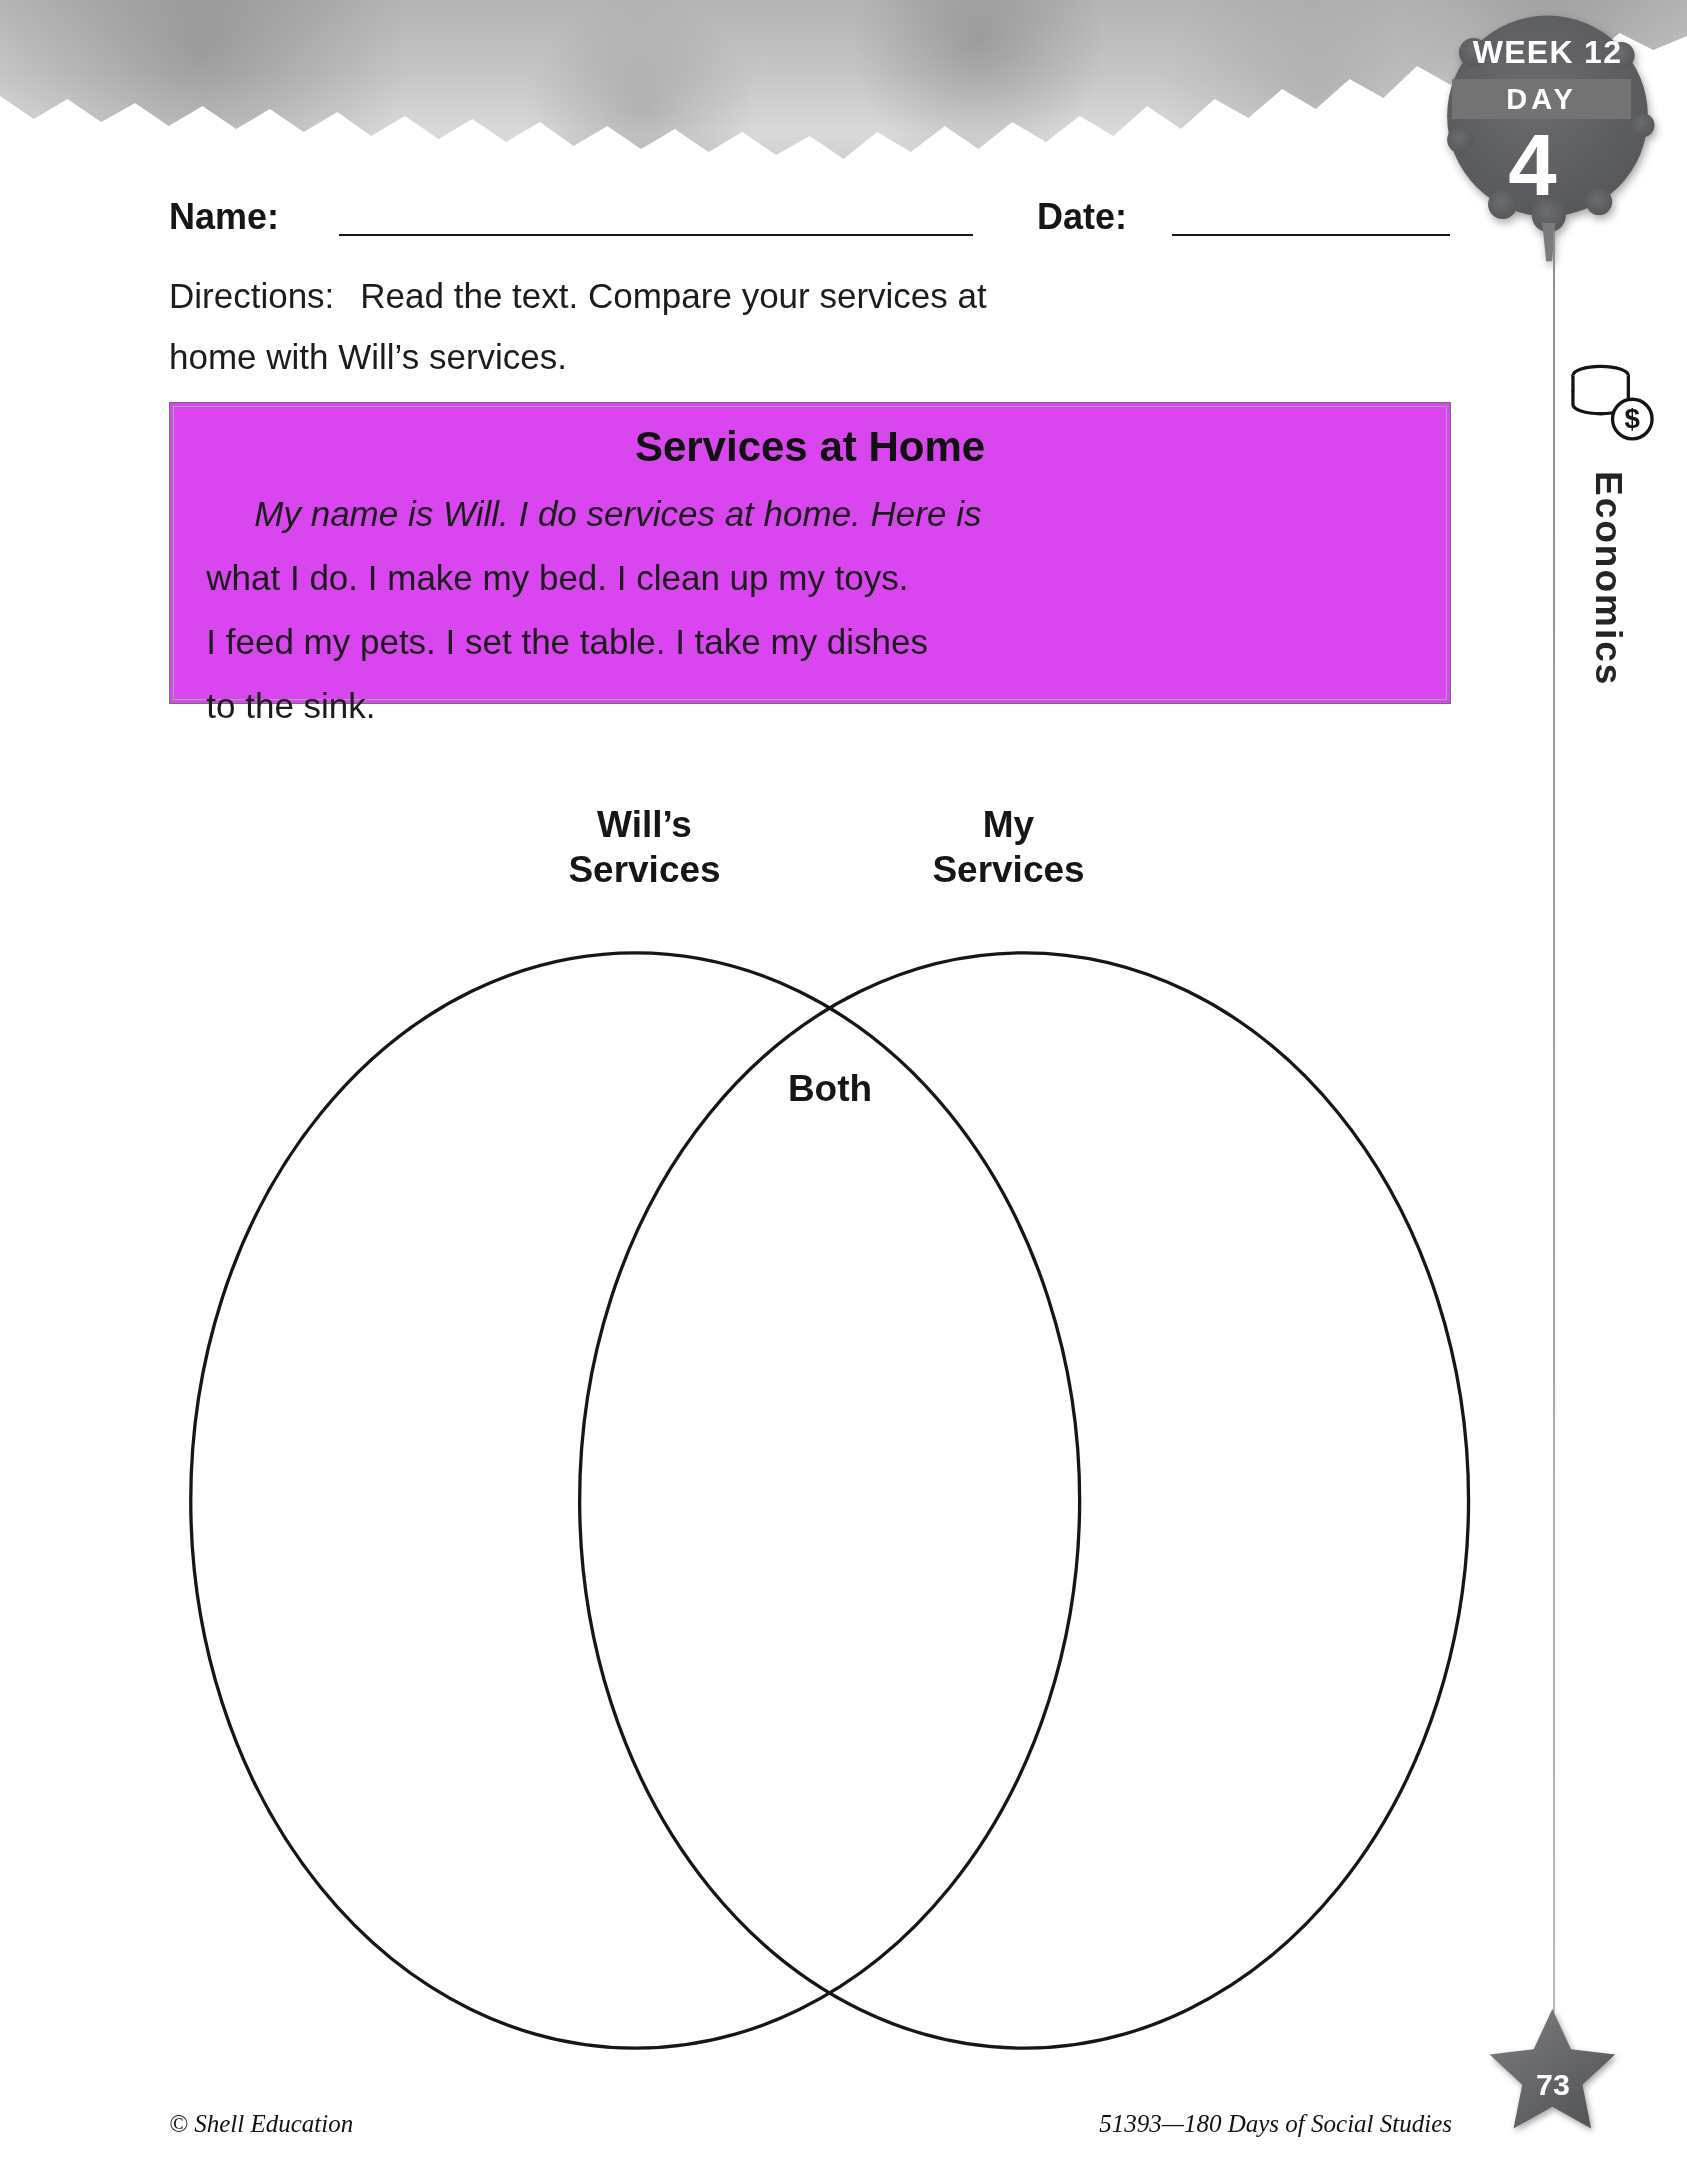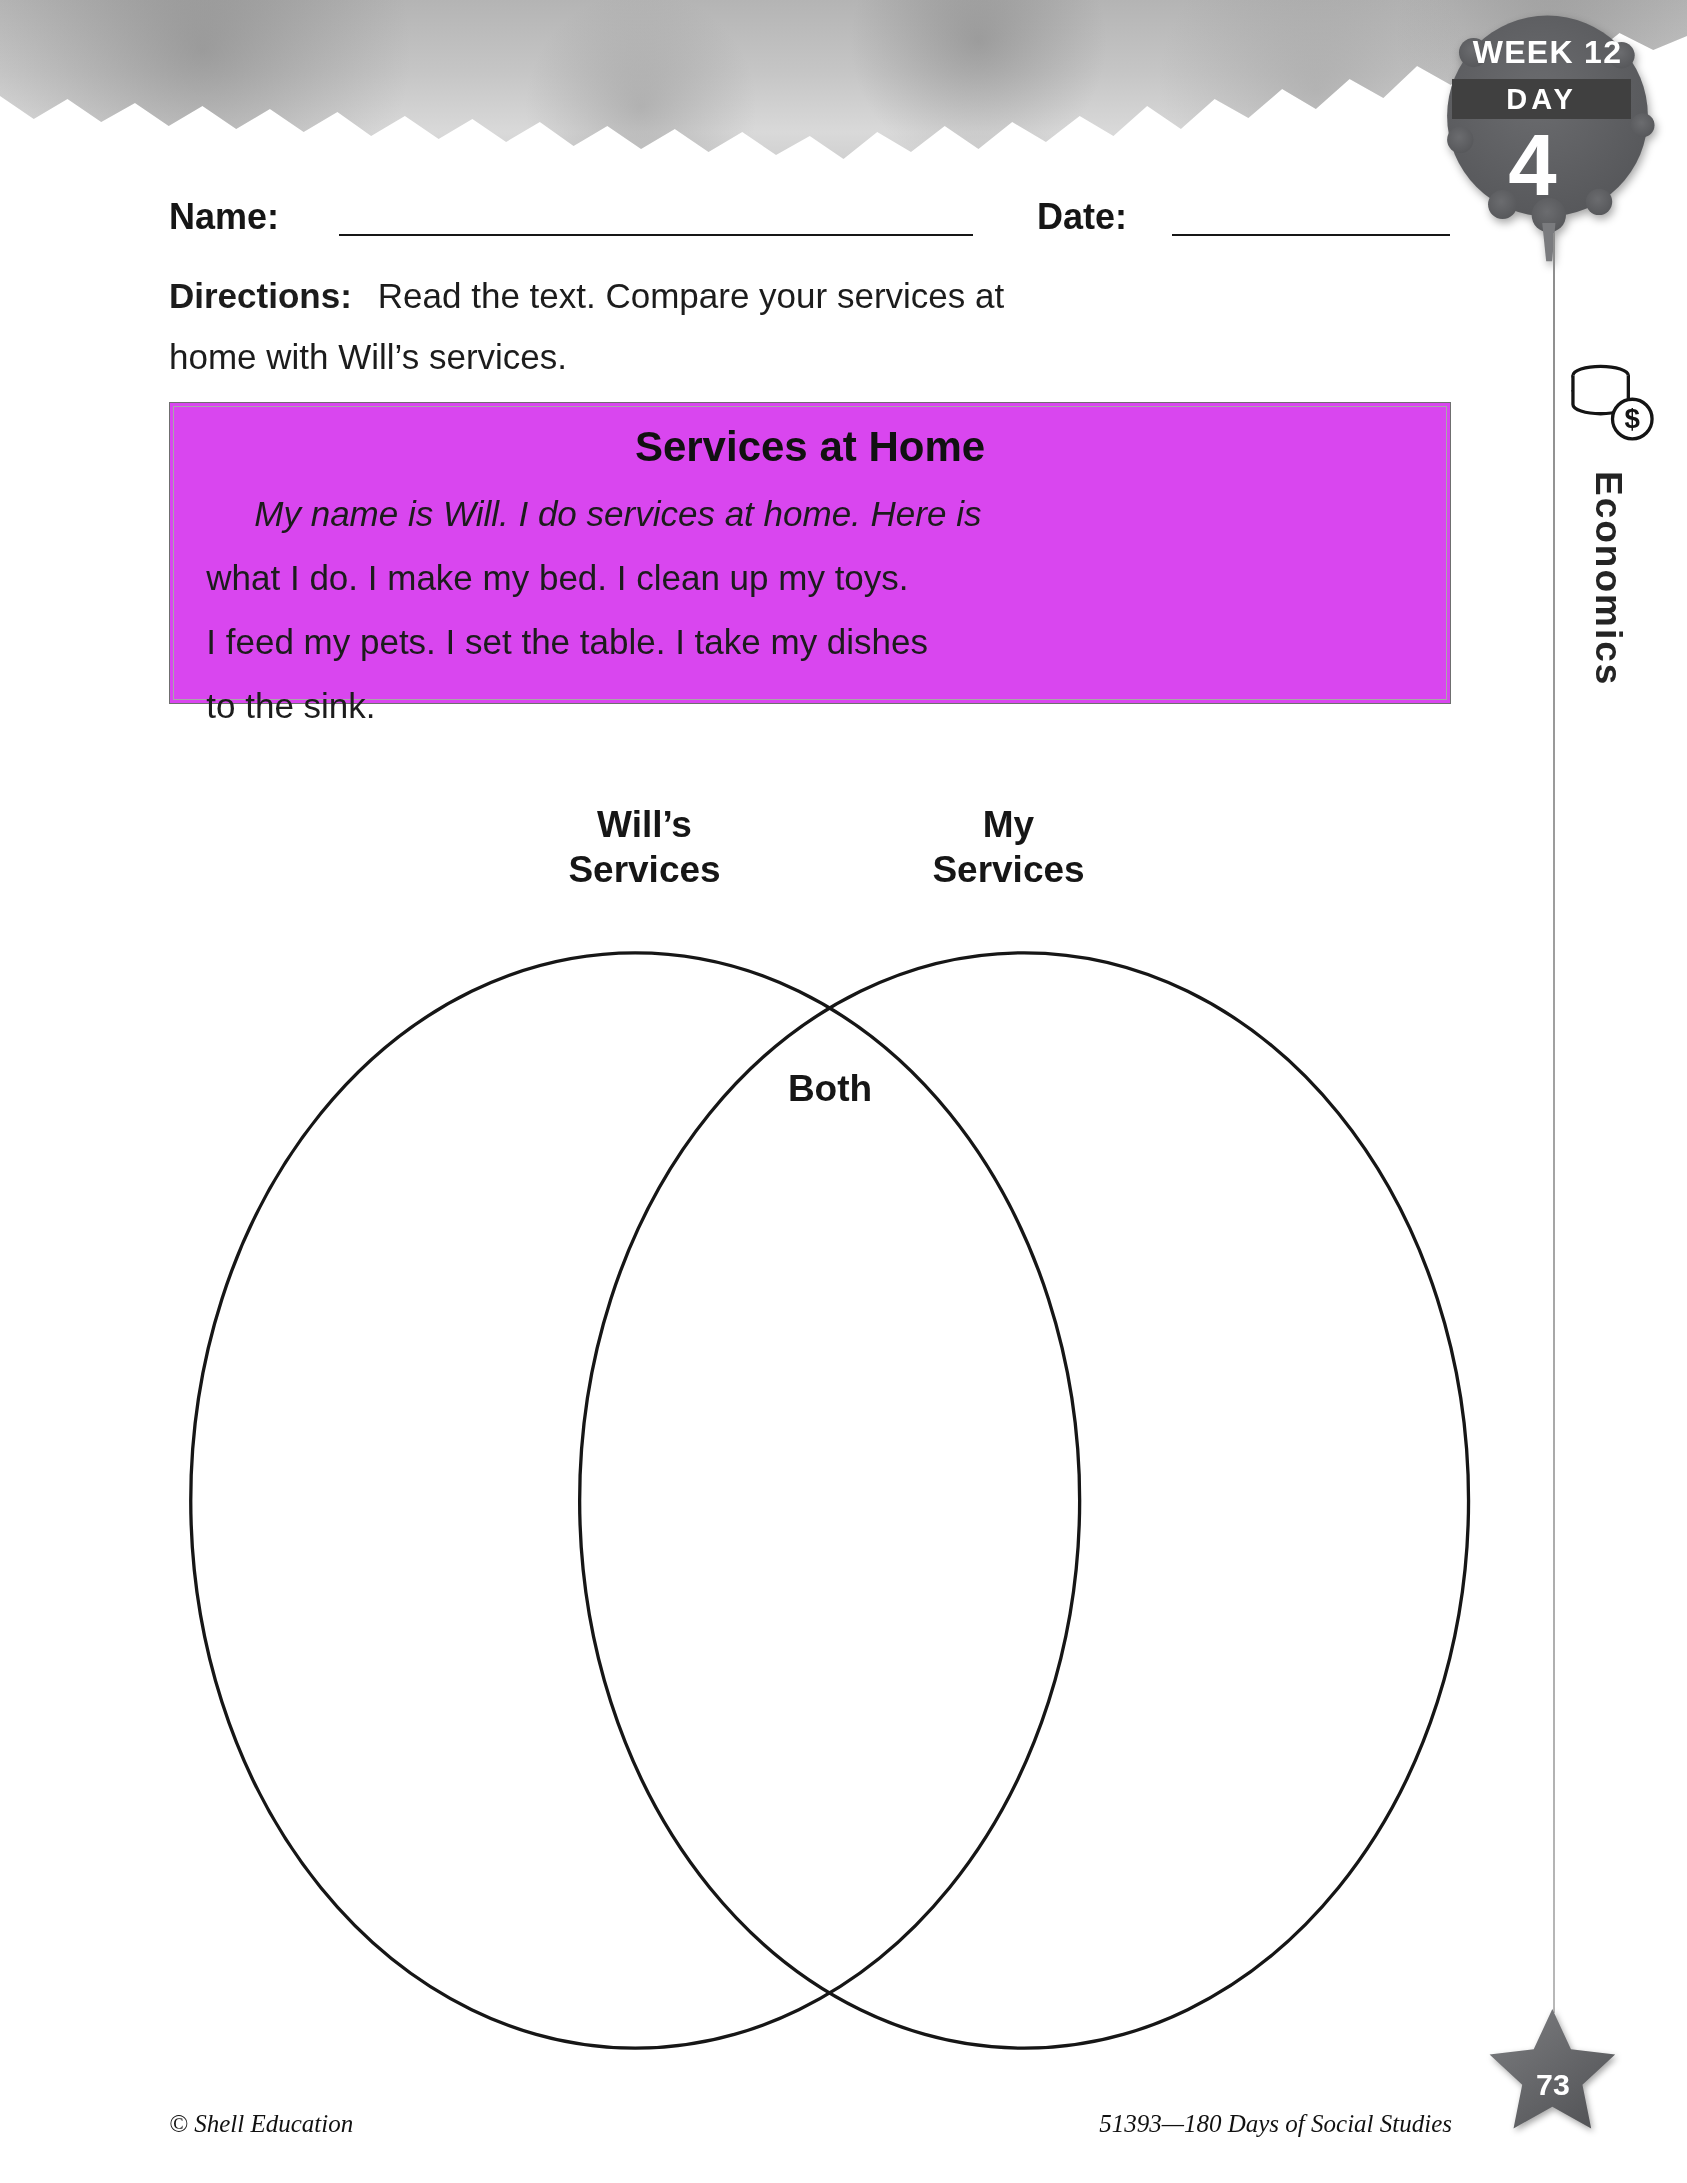--- a/index.html
+++ b/index.html
@@ -39,21 +39,21 @@
   
   .badge { position: absolute; left: 1422px; top: 5.3px; width: 251px; height: 259px; }
   .badge svg { position: absolute; inset: 0; filter: drop-shadow(2.6px 4px 4px rgba(0,0,0,.35)); }
   .badge-week {
     position: absolute; top: 29px; left: 0; width: 100%;
     text-align: center; color: #ffffff;
     font-size: 32px; font-weight: bold; letter-spacing: 1.3px;
   }
   .badge-daybar {
     position: absolute; left: 30px; top: 74px; width: 179px; height: 40px;
-    background: #404040; display: flex; align-items: center; justify-content: center;
+    background: #737373; display: flex; align-items: center; justify-content: center;
   }
   .badge-daybar span {
     color: #ffffff; font-size: 29px; font-weight: bold; letter-spacing: 4px;
   }
   .badge-number {
     position: absolute; top: 116px; left: 0; width: 88%;
     text-align: center; color: #ffffff;
     font-size: 87px; font-weight: bold; line-height: 1;
   }
 
@@ -62,21 +62,21 @@
   .name-label { position: absolute; left: 169px; top: 196px; }
   .name-line  { position: absolute; left: 339px; top: 196px; width: 634px; height: 40px; border-bottom: 2.6px solid #161616; }
   .date-label { position: absolute; left: 1037px; top: 196px; }
   .date-line  { position: absolute; left: 1172px; top: 196px; width: 278px; height: 40px; border-bottom: 2.6px solid #161616; }
 
   
   .directions {
     position: absolute; left: 169px; top: 265px; width: 1283px;
     font-size: 35px; line-height: 61px; color: #1c1c1c;
   }
-  .directions .dir-label { font-weight: bold; }
+  .directions .dir-label { font-weight: normal; }
   .directions .dir-text { margin-left: 26px; }
 
   
   .reading-box {
     position: absolute; left: 169px; top: 402px; width: 1282px; height: 302px;
     border: 1.3px solid #6f6f6f; background: #d946ef;
   }
   .reading-box-inner { position: absolute; inset: 3.3px; border: 0.7px solid #a8a8a8; }
   .reading-title {
     margin-top: 16px; text-align: center;

